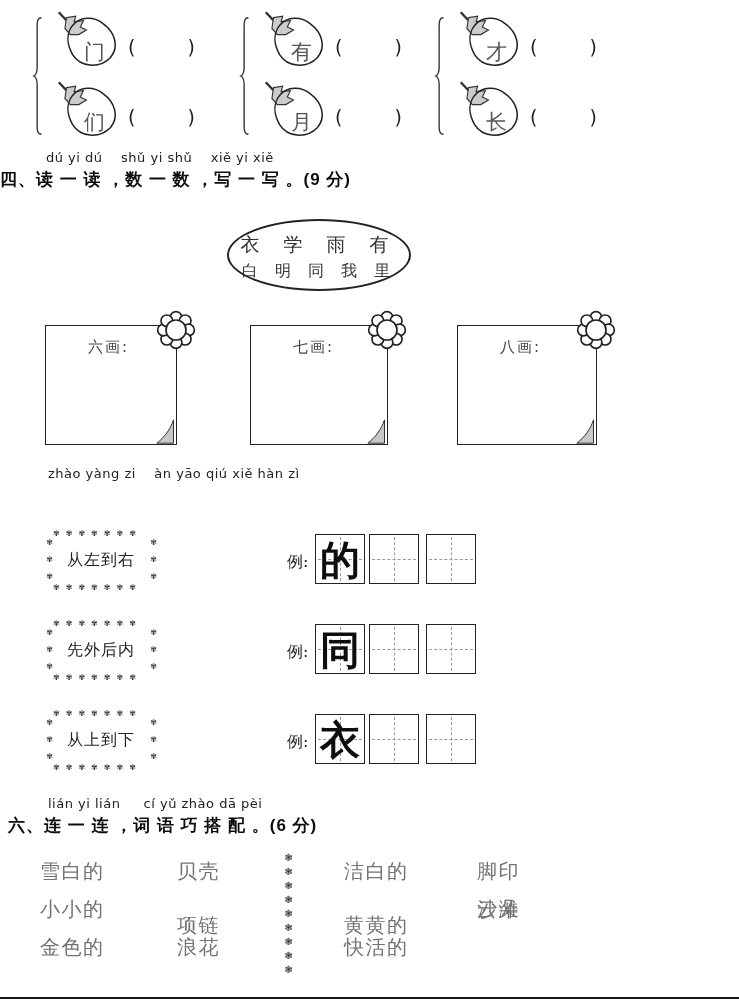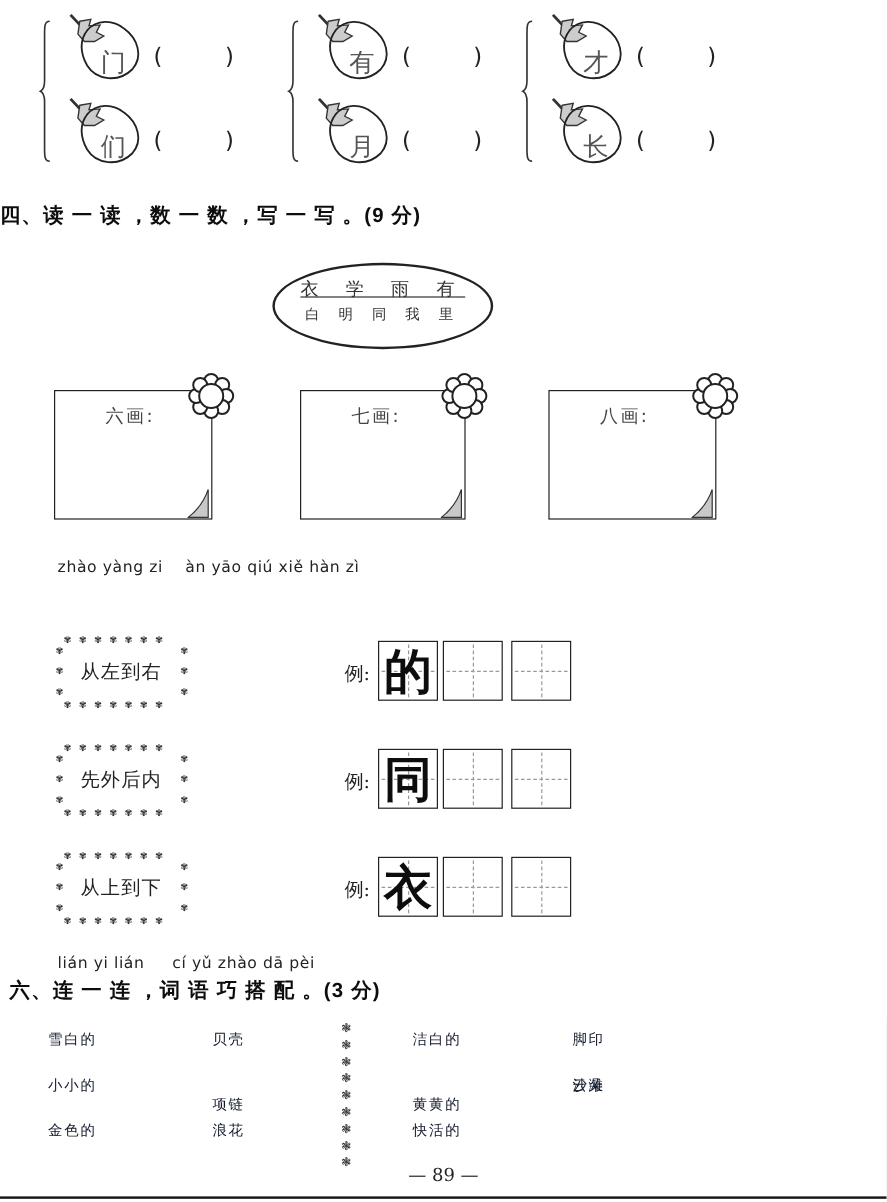--- a/index.html
+++ b/index.html
@@ -30,25 +30,25 @@
     font-family:"DejaVu Serif","Liberation Serif",serif;
   }
   .paren-row { position:absolute; left:84px; top:26px; font-size:19px; color:#222; display:flex; align-items:flex-start; }
   .paren-gap { display:inline-block; width:52px; }
 
   
   .oval {
     position:absolute; left:227px; top:219px; width:184px; height:72px;
     border:2px solid #222; border-radius:50%; text-align:center;
   }
-  .oval .l1 { margin-top:11px; font-size:15px; letter-spacing:9px; color:#333;text-decoration:underline; }
-  .oval .l2 { margin-top:3px; font-size:12px; letter-spacing:6px; color:#333; }
-
-  
-  .note-box { position:absolute; top:325px; height:108px; border:1.5px solid #222; background:#fff;text-align:right; }
+  .oval .l1 { margin-top:11px; font-size:19px; letter-spacing:9px; color:#333; }
+  .oval .l2 { margin-top:3px; font-size:16px; letter-spacing:6px; color:#333; }
+
+  
+  .note-box { position:absolute; top:325px; height:120px; border:1.5px solid #222; background:#fff;text-align:right; }
   .note-label { position:absolute; left:42px; top:12px; font-size:15px; color:#444; letter-spacing:2px; }
   .note-box .flower { position:absolute; right:-20px; top:-16px; width:40px; height:40px; }
   .note-box .curl { position:absolute; right:0px; bottom:-1px; width:20px; height:27px; }
 
   
   .ex-row { position:absolute; left:0; width:739px; height:64px; }
   .rule-box { position:absolute; left:45px; top:0; width:112px; height:62px; }
   .rule-label {
     position:absolute; left:14px; right:14px; top:20px; text-align:center;
     font-size:16px; color:#222; letter-spacing:1px;
@@ -62,21 +62,21 @@
   .tzg { position:absolute; top:4px; width:50px; height:50px; border:1.5px solid #222; background:#fff; }
   .tzg .vline { position:absolute; left:50%; top:2px; bottom:2px; border-left:1px dashed #999; }
   .tzg .hline { position:absolute; top:50%; left:2px; right:2px; border-top:1px dashed #999; }
   .tzg .ex-char {
     position:absolute; left:0; right:0; top:2px; text-align:center;
     font-size:40px; font-weight:bold; color:#0d0d0d; line-height:46px;
     font-family:"DejaVu Serif","Liberation Serif",serif;
   }
 
   
-  .match-word { position:absolute; font-size:12px; color:#0f172a; letter-spacing:1.5px; }
+  .match-word { position:absolute; font-size:20px; color:#737373; letter-spacing:1.5px; }
   .divider {
     position:absolute; left:280px; top:852px; height:122px; width:14px;
     writing-mode:vertical-rl; font-size:10px; letter-spacing:3px; color:#333; overflow:hidden;
   }
 
   .footer { position:absolute; left:0; top:970px; width:739px; text-align:center; font-size:15px; color:#222; }
   .bottom-rule { position:absolute; left:0; top:997px; width:739px; height:2px; background:#151515; }
 </style>
 </head>
 <body>
@@ -189,20 +189,21 @@
         </svg>
       <span class="egg-char">长</span>
       <span class="paren-row">
           <span>(</span>
           <span class="paren-gap"></span>
           <span>)</span>
         </span>
     </div>
   </div>
 
+  <div class="abs pinyin" style="left:46px; top:150px">dú yi dú    shǔ yi shǔ    xiě yi xiě</div>
   <div class="abs sec-title" style="left:0; top:168px">四、读 一 读 ，数 一 数 ，写 一 写 。(9 分)</div>
 
   <div class="oval serif">
     <div class="l1">衣 学 雨 有</div>
     <div class="l2">白 明 同 我 里</div>
   </div>
 
   <div class="note-box" style="left:45px; width:132px">
     <span class="note-label">六画:</span>
     <svg class="flower">
@@ -299,36 +300,35 @@
       <div class="vline"></div>
       <div class="hline"></div>
     </div>
     <div class="tzg" style="left:426px">
       <div class="vline"></div>
       <div class="hline"></div>
     </div>
   </div>
 
   <div class="abs pinyin" style="left:48px; top:796px">lián yi lián     cí yǔ zhào dā pèi</div>
-  <div class="abs sec-title" style="left:8px; top:814px">六、连 一 连 ，词 语 巧 搭 配 。(3 分)</div>
+  <div class="abs sec-title" style="left:8px; top:814px">六、连 一 连 ，词 语 巧 搭 配 。(6 分)</div>
 
   <span class="match-word serif" style="left:40px;  top:858px">雪白的</span>
   <span class="match-word serif" style="left:40px;  top:896px">小小的</span>
   <span class="match-word serif" style="left:40px;  top:934px">金色的</span>
 
   <span class="match-word serif" style="left:177px; top:858px">贝壳</span>
   <span class="match-word serif" style="left:177px; top:912px">项链</span>
   <span class="match-word serif" style="left:177px; top:934px">浪花</span>
 
   <span class="divider">❃❃❃❃❃❃❃❃❃</span>
 
   <span class="match-word serif" style="left:344px; top:858px">洁白的</span>
   <span class="match-word serif" style="left:344px; top:912px">黄黄的</span>
   <span class="match-word serif" style="left:344px; top:934px">快活的</span>
 
   <span class="match-word serif" style="left:477px; top:858px">脚印</span>
   <span class="match-word serif" style="left:477px; top:896px">沙滩</span>
   <span class="match-word serif" style="left:477px; top:896px">云朵</span>
 
-  <div class="footer serif">— 89 —</div>
   <div class="bottom-rule"></div>
 
 </div>
 
 </body></html>

